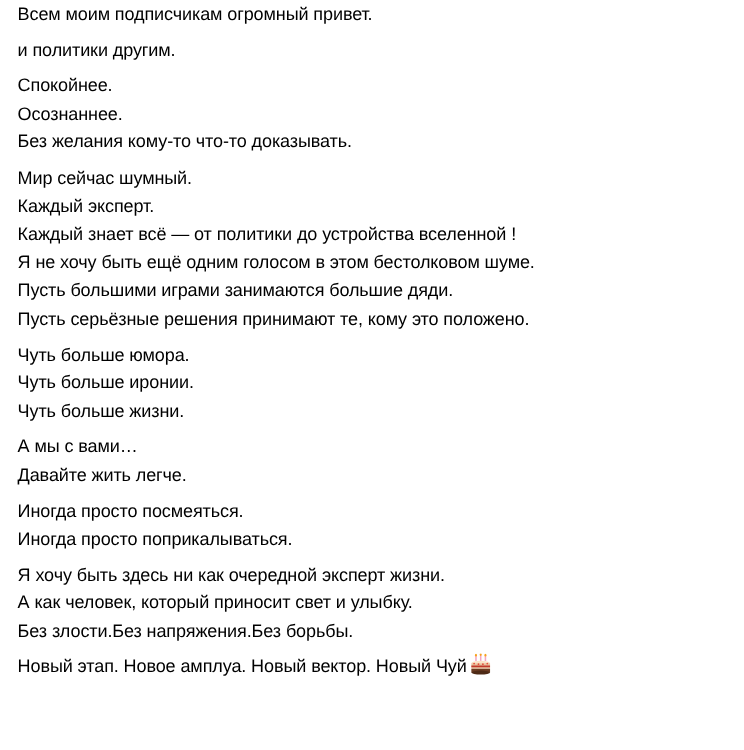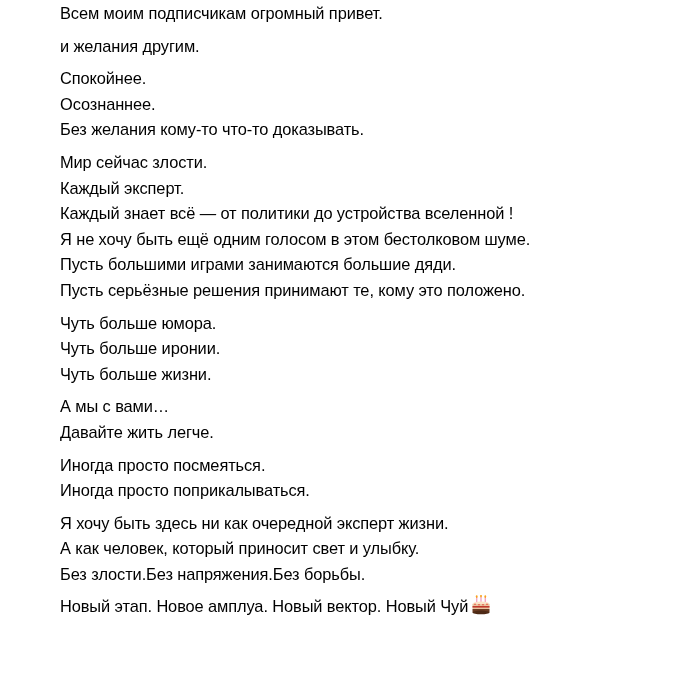--- a/index.html
+++ b/index.html
@@ -20,47 +20,46 @@
     }
     .para {
       margin: 0 0 7px 0;
     }
     .line {
       display: block;
       font-size: 16.4px;
       line-height: 25.6px;
       white-space: nowrap;
       letter-spacing: -0.1px;
-      margin-left: 44px;
     }
     .emoji {
       display: inline-block;
       width: 20px;
       height: 20px;
       vertical-align: -3px;
       margin-left: 3px;
     }
   </style>
 </head>
 <body>
 
 <div class="post">
   <p class="para">
     <span class="line">Всем моим подписчикам огромный привет.</span>
   </p>
   <p class="para">
-    <span class="line">и желания другим.</span>
+    <span class="line">и политики другим.</span>
   </p>
   <p class="para">
     <span class="line">Спокойнее.</span>
     <span class="line">Осознаннее.</span>
     <span class="line">Без желания кому-то что-то доказывать.</span>
   </p>
   <p class="para">
-    <span class="line">Мир сейчас злости.</span>
+    <span class="line">Мир сейчас шумный.</span>
     <span class="line">Каждый эксперт.</span>
     <span class="line">Каждый знает всё — от политики до устройства вселенной !</span>
     <span class="line">Я не хочу быть ещё одним голосом в этом бестолковом шуме.</span>
     <span class="line">Пусть большими играми занимаются большие дяди.</span>
     <span class="line">Пусть серьёзные решения принимают те, кому это положено.</span>
   </p>
   <p class="para">
     <span class="line">Чуть больше юмора.</span>
     <span class="line">Чуть больше иронии.</span>
     <span class="line">Чуть больше жизни.</span>

